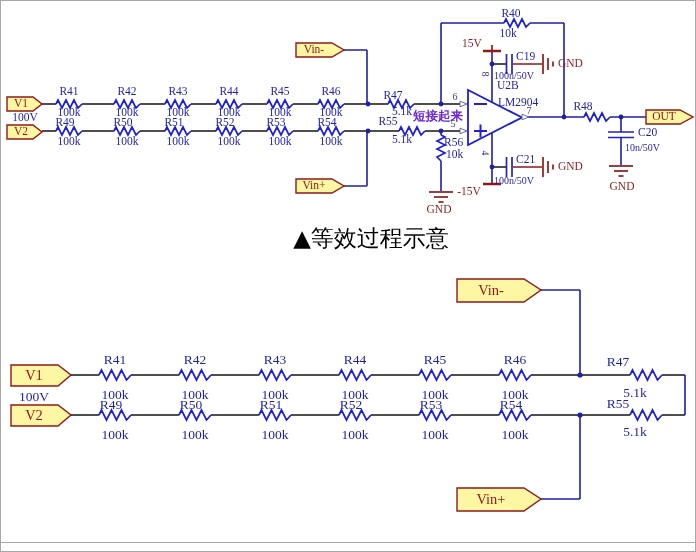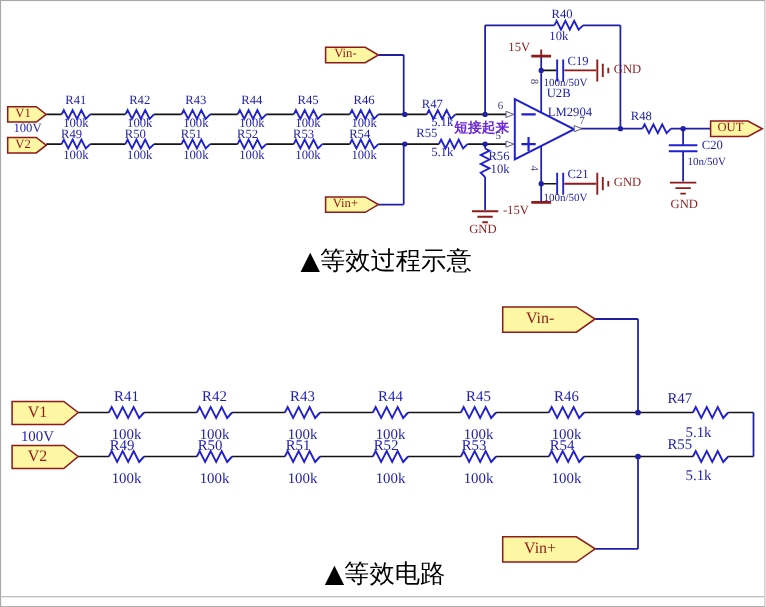--- a/index.html
+++ b/index.html
@@ -195,21 +195,21 @@
 <span class="lbl s10" style="left:513px;top:75px">100n/50V</span>
 <span class="lbl s11 la" style="left:515px;top:159px">C21</span>
 <span class="lbl s10" style="left:513px;top:180px">100n/50V</span>
 <span class="lbl s11 la" style="left:637px;top:132px">C20</span>
 <span class="lbl s10 la" style="left:624px;top:147px">10n/50V</span>
 <span class="lbl s11 dr la" style="left:557px;top:63px">GND</span>
 <span class="lbl s11 dr la" style="left:557px;top:166px">GND</span>
 <span class="lbl s11 dr" style="left:438px;top:209px">GND</span>
 <span class="lbl s11 dr" style="left:621px;top:186px">GND</span>
 
-<span class="lbl cap" style="left:350px;top:237px">▲等效过程示意</span>
+<span class="lbl cap" style="left:370px;top:237px">▲等效过程示意</span>
 
 <span class="lbl s14 dr" style="left:33px;top:374px">V1</span>
 <span class="lbl s13" style="left:33px;top:396px">100V</span>
 <span class="lbl s14 dr" style="left:33px;top:414px">V2</span>
 <span class="lbl s14 dr" style="left:490px;top:289px">Vin-</span>
 <span class="lbl s14 dr" style="left:490px;top:498px">Vin+</span>
 
 <span class="lbl s13" style="left:114px;top:359px">R41</span>
 <span class="lbl s13" style="left:194px;top:359px">R42</span>
 <span class="lbl s13" style="left:274px;top:359px">R43</span>
@@ -233,14 +233,13 @@
 <span class="lbl s13" style="left:510px;top:404px">R54</span>
 <span class="lbl s13" style="left:617px;top:403px">R55</span>
 <span class="lbl s13" style="left:114px;top:434px">100k</span>
 <span class="lbl s13" style="left:194px;top:434px">100k</span>
 <span class="lbl s13" style="left:274px;top:434px">100k</span>
 <span class="lbl s13" style="left:354px;top:434px">100k</span>
 <span class="lbl s13" style="left:434px;top:434px">100k</span>
 <span class="lbl s13" style="left:514px;top:434px">100k</span>
 <span class="lbl s13" style="left:634px;top:431px">5.1k</span>
 
-<span class="lbl cap" style="left:349px;top:522px">▲等效电路</span>
 </div>
 
 </body></html>

